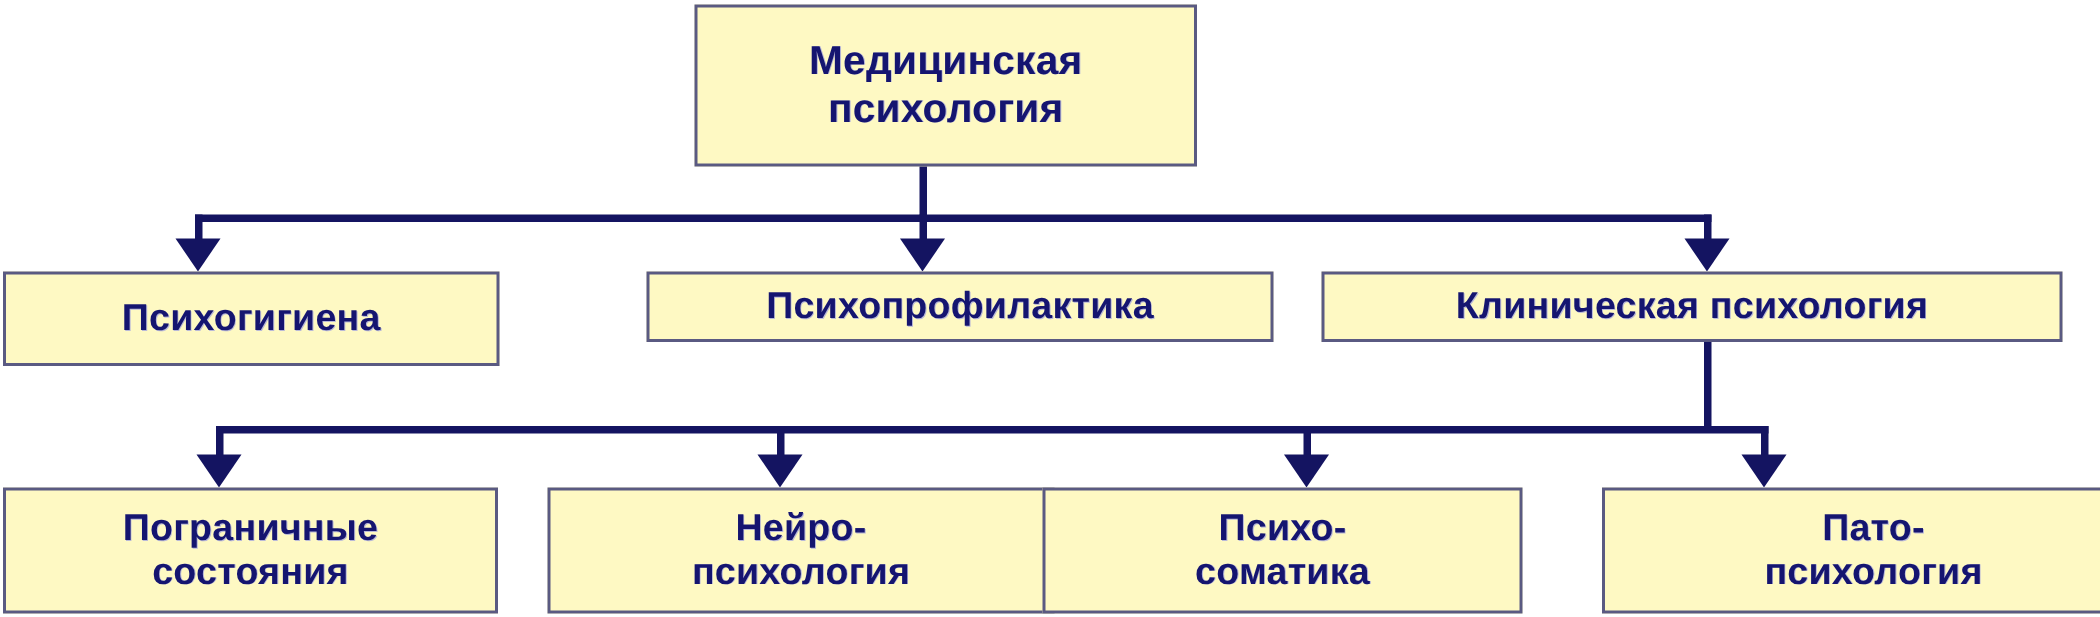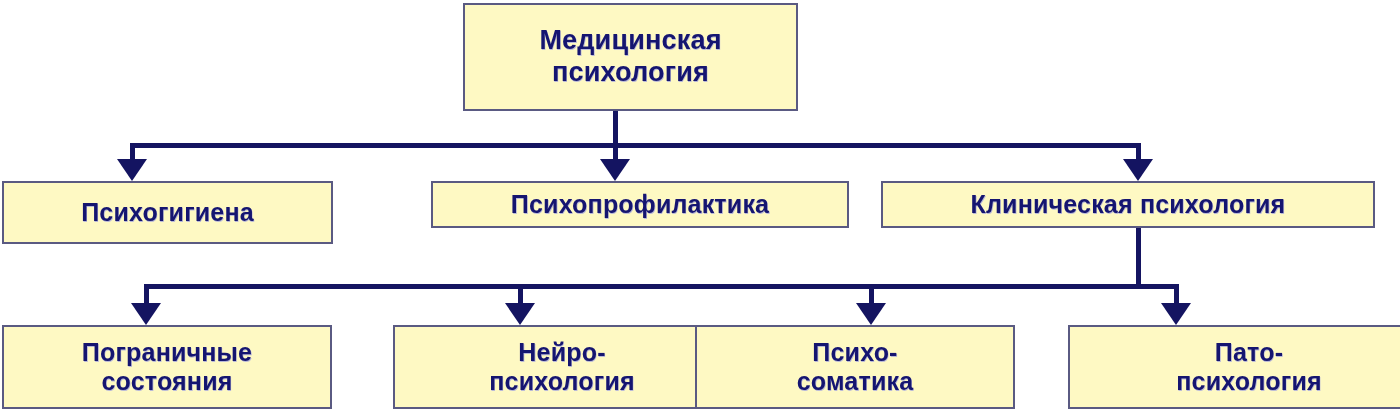--- a/index.html
+++ b/index.html
@@ -89,21 +89,21 @@
 
   <div class="node node-mid" style="left:2px; top:181px; width:331px; height:63px;">Психогигиена</div>
 
   <div class="node node-mid" style="left:408px; top:181px; width:418px; height:47px;margin-left:23px;">Психопрофилактика</div>
 
   <div class="node node-leaf" style="left:2px; top:325px; width:330px; height:84px;">Пограничные
 состояния</div>
 
   <div class="node node-mid" style="left:881px; top:181px; width:494px; height:47px;">Клиническая психология</div>
 
-  <div class="node node-leaf" style="left:365px; top:325px; width:338px; height:84px;margin-left:28px;">Нейро-
+  <div class="node node-leaf" style="left:365px; top:325px; width:338px; height:84px;">Нейро-
 психология</div>
 
   <div class="node node-leaf" style="left:695px; top:325px; width:320px; height:84px;">Психо-
 соматика</div>
 
   <div class="node node-leaf" style="left:1068px; top:325px; width:362px; height:84px;">Пато-
 психология</div>
 
 </div>
 

